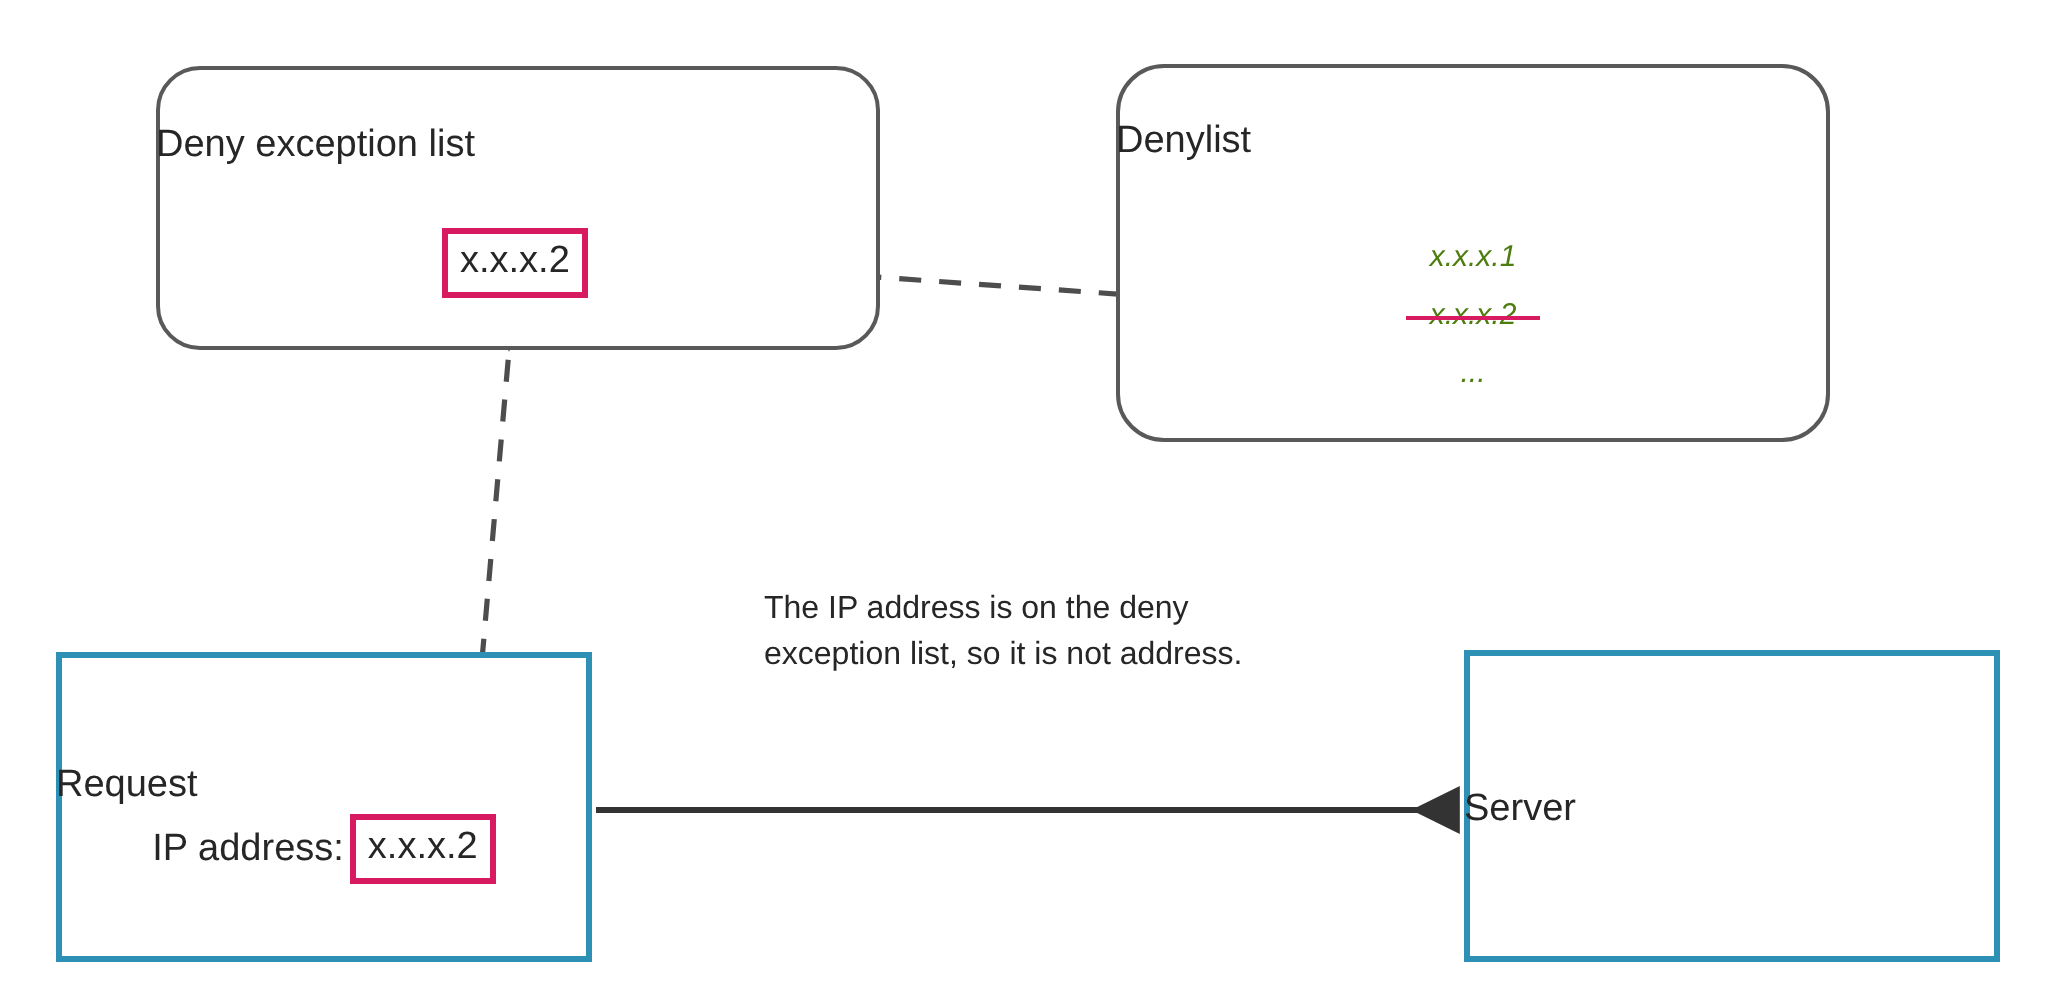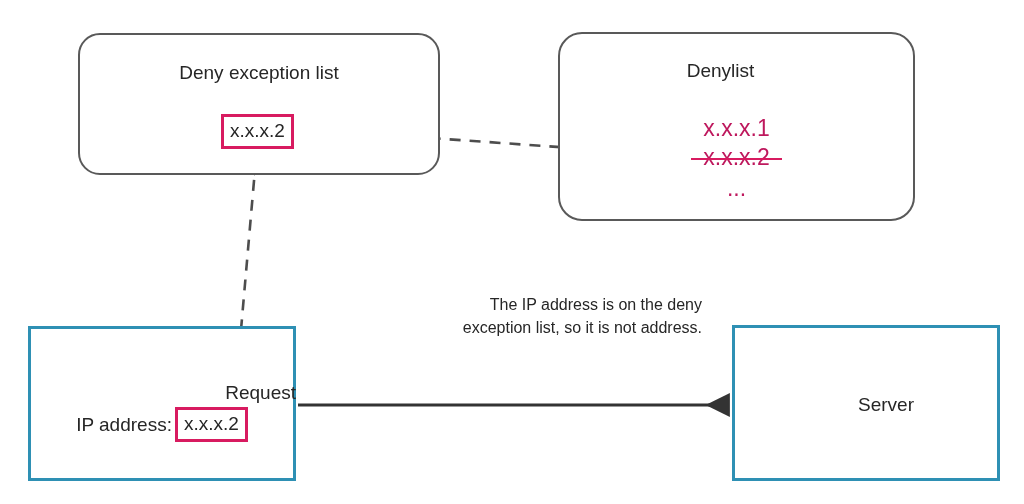--- a/index.html
+++ b/index.html
@@ -24,21 +24,20 @@
     top: 0;
     width: 1024px;
     height: 504px;
     pointer-events: none;
   }
   .node-label {
     position: absolute;
     color: #262626;
     font-size: 19px;
     line-height: 26px;
-    text-align: center;
     white-space: nowrap;
   }
   
   #deny-exception-box {
     position: absolute;
     left: 78px;
     top: 33px;
     width: 362px;
     height: 142px;
     border: 2px solid #595959;
@@ -57,37 +56,38 @@
     left: 558px;
     top: 32px;
     width: 357px;
     height: 189px;
     border: 2px solid #595959;
     border-radius: 24px;
     background: #ffffff;
     box-sizing: border-box;
   }
   #denylist-title {
-    left: 542px;
+    left: 558px;
     top: 58px;
     width: 357px;
   }
   #denylist-entries {
     position: absolute;
     left: 558px;
     top: 114px;
     width: 357px;
     text-align: center;
   }
   .denylist-entry {
-    color: #be185d;
-    font-size: 23px;
+    color: #4d7c0f;
+    font-size: 15px;
     line-height: 29px;
     display: block;
     position: relative;
+    font-style: italic;
   }
   .denylist-entry.struck {
     display: inline-block;
     position: relative;
   }
   .denylist-entry.struck::after {
     content: "";
     position: absolute;
     left: -12px;
     right: -12px;
@@ -108,21 +108,21 @@
     height: 155px;
     border: 3px solid #2e90b4;
     background: #ffffff;
     box-sizing: border-box;
   }
   #request-label {
     position: absolute;
     left: 28px;
     top: 378px;
     width: 268px;
-    text-align: right;
+    text-align: left;
     color: #262626;
     font-size: 19px;
     line-height: 29px;
   }
   #request-line2 {
     display: flex;
     align-items: center;
     justify-content: center;
     gap: 3px;
   }
@@ -163,21 +163,21 @@
   #request-chip {
     position: relative;
     z-index: 3;
   }
   
   #flow-caption {
     position: absolute;
     left: 382px;
     top: 293px;
     width: 320px;
-    text-align: right;
+    text-align: left;
     color: #262626;
     font-size: 16px;
     line-height: 23px;
   }
 </style>
 </head>
 <body>
 
 <div id="canvas">
 

